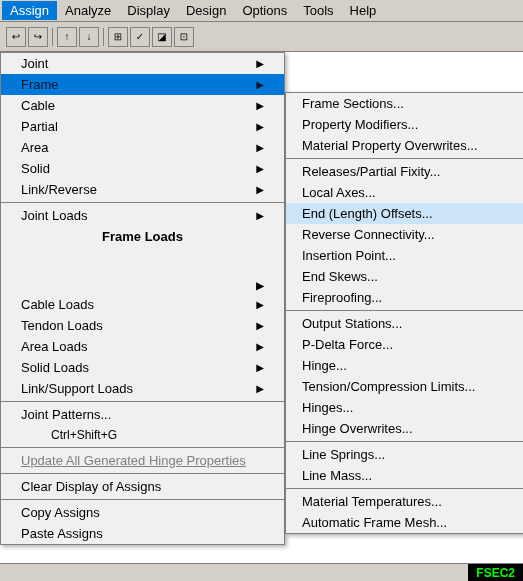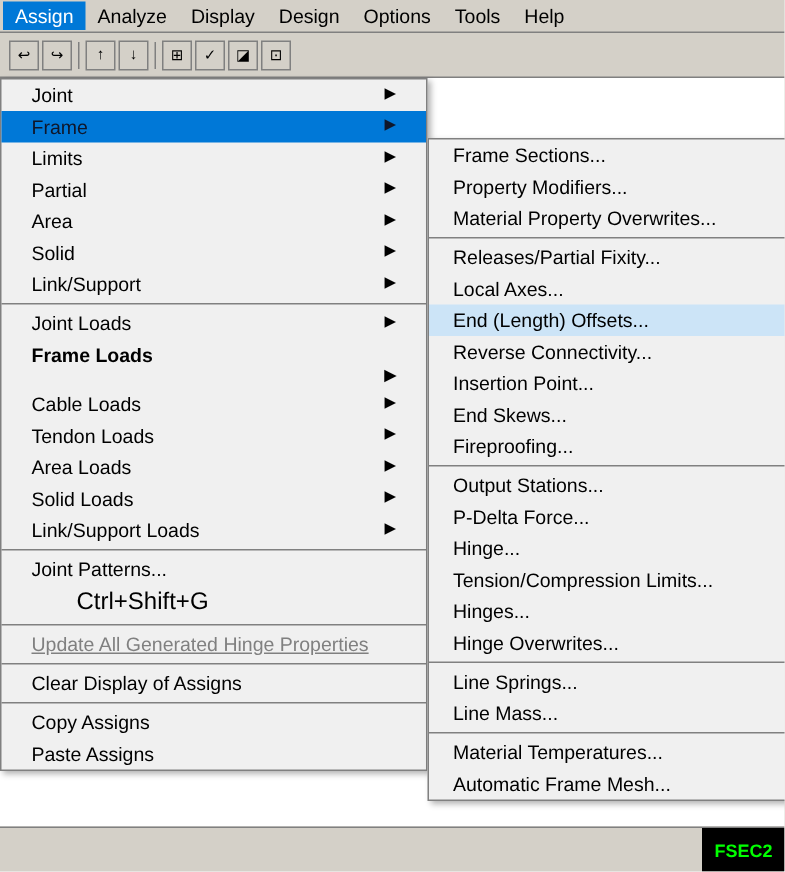--- a/index.html
+++ b/index.html
@@ -66,26 +66,27 @@
       left: 0;
       width: 285px;
       background: #f0f0f0;
       border: 1px solid #808080;
       box-shadow: 2px 2px 4px rgba(0,0,0,0.3);
       z-index: 10;
     }
 
     .dropdown-item {
       display: flex;
-      align-items: flex-start;
+      align-items: center;
       justify-content: space-between;
       padding: 3px 20px 3px 20px;
       cursor: pointer;
       color: #000;
       white-space: nowrap;
+      gap: 36px;
     }
 
     .dropdown-item.active {
       background: #0078d7;
       color: #0f172a;
     }
 
     .dropdown-item.disabled {
       color: #808080;
       cursor: default;
@@ -126,30 +127,30 @@
 
     .dropdown-frame .dropdown-item.highlighted {
       background: #cce4f7;
       color: #000;
     }
 
     
     .shortcut {
       margin-left: 30px;
       color: inherit;
-      font-size: 16px;
+      font-size: 12px;
     }
 
     
     .statusbar {
       position: absolute;
       bottom: 0;
       left: 0;
       right: 0;
-      height: 30px;
+      height: 18px;
       background: #d4d0c8;
       border-top: 1px solid #808080;
       display: flex;
       align-items: center;
     }
 
     .status-cell {
       background: #000;
       color: #00ff00;
       padding: 1px 8px;
@@ -254,41 +255,41 @@
       <span>Joint</span>
       <span class="arrow">▶</span>
     </div>
 
     <div class="dropdown-item active">
       <span>Frame</span>
       <span class="arrow">▶</span>
     </div>
 
     <div class="dropdown-item">
-      <span>Limits</span>
+      <span>Cable</span>
       <span class="arrow">▶</span>
     </div>
 
     <div class="dropdown-item">
       <span>Partial</span>
       <span class="arrow">▶</span>
     </div>
 
     <div class="dropdown-item">
       <span>Area</span>
       <span class="arrow">▶</span>
     </div>
 
     <div class="dropdown-item">
       <span>Solid</span>
       <span class="arrow">▶</span>
     </div>
 
     <div class="dropdown-item">
-      <span>Link/Support</span>
+      <span>Link/Reverse</span>
       <span class="arrow">▶</span>
     </div>
 
     <div class="dropdown-separator"></div>
 
     <div class="dropdown-item">
       <span>Joint Loads</span>
       <span class="arrow">▶</span>
     </div>
 

